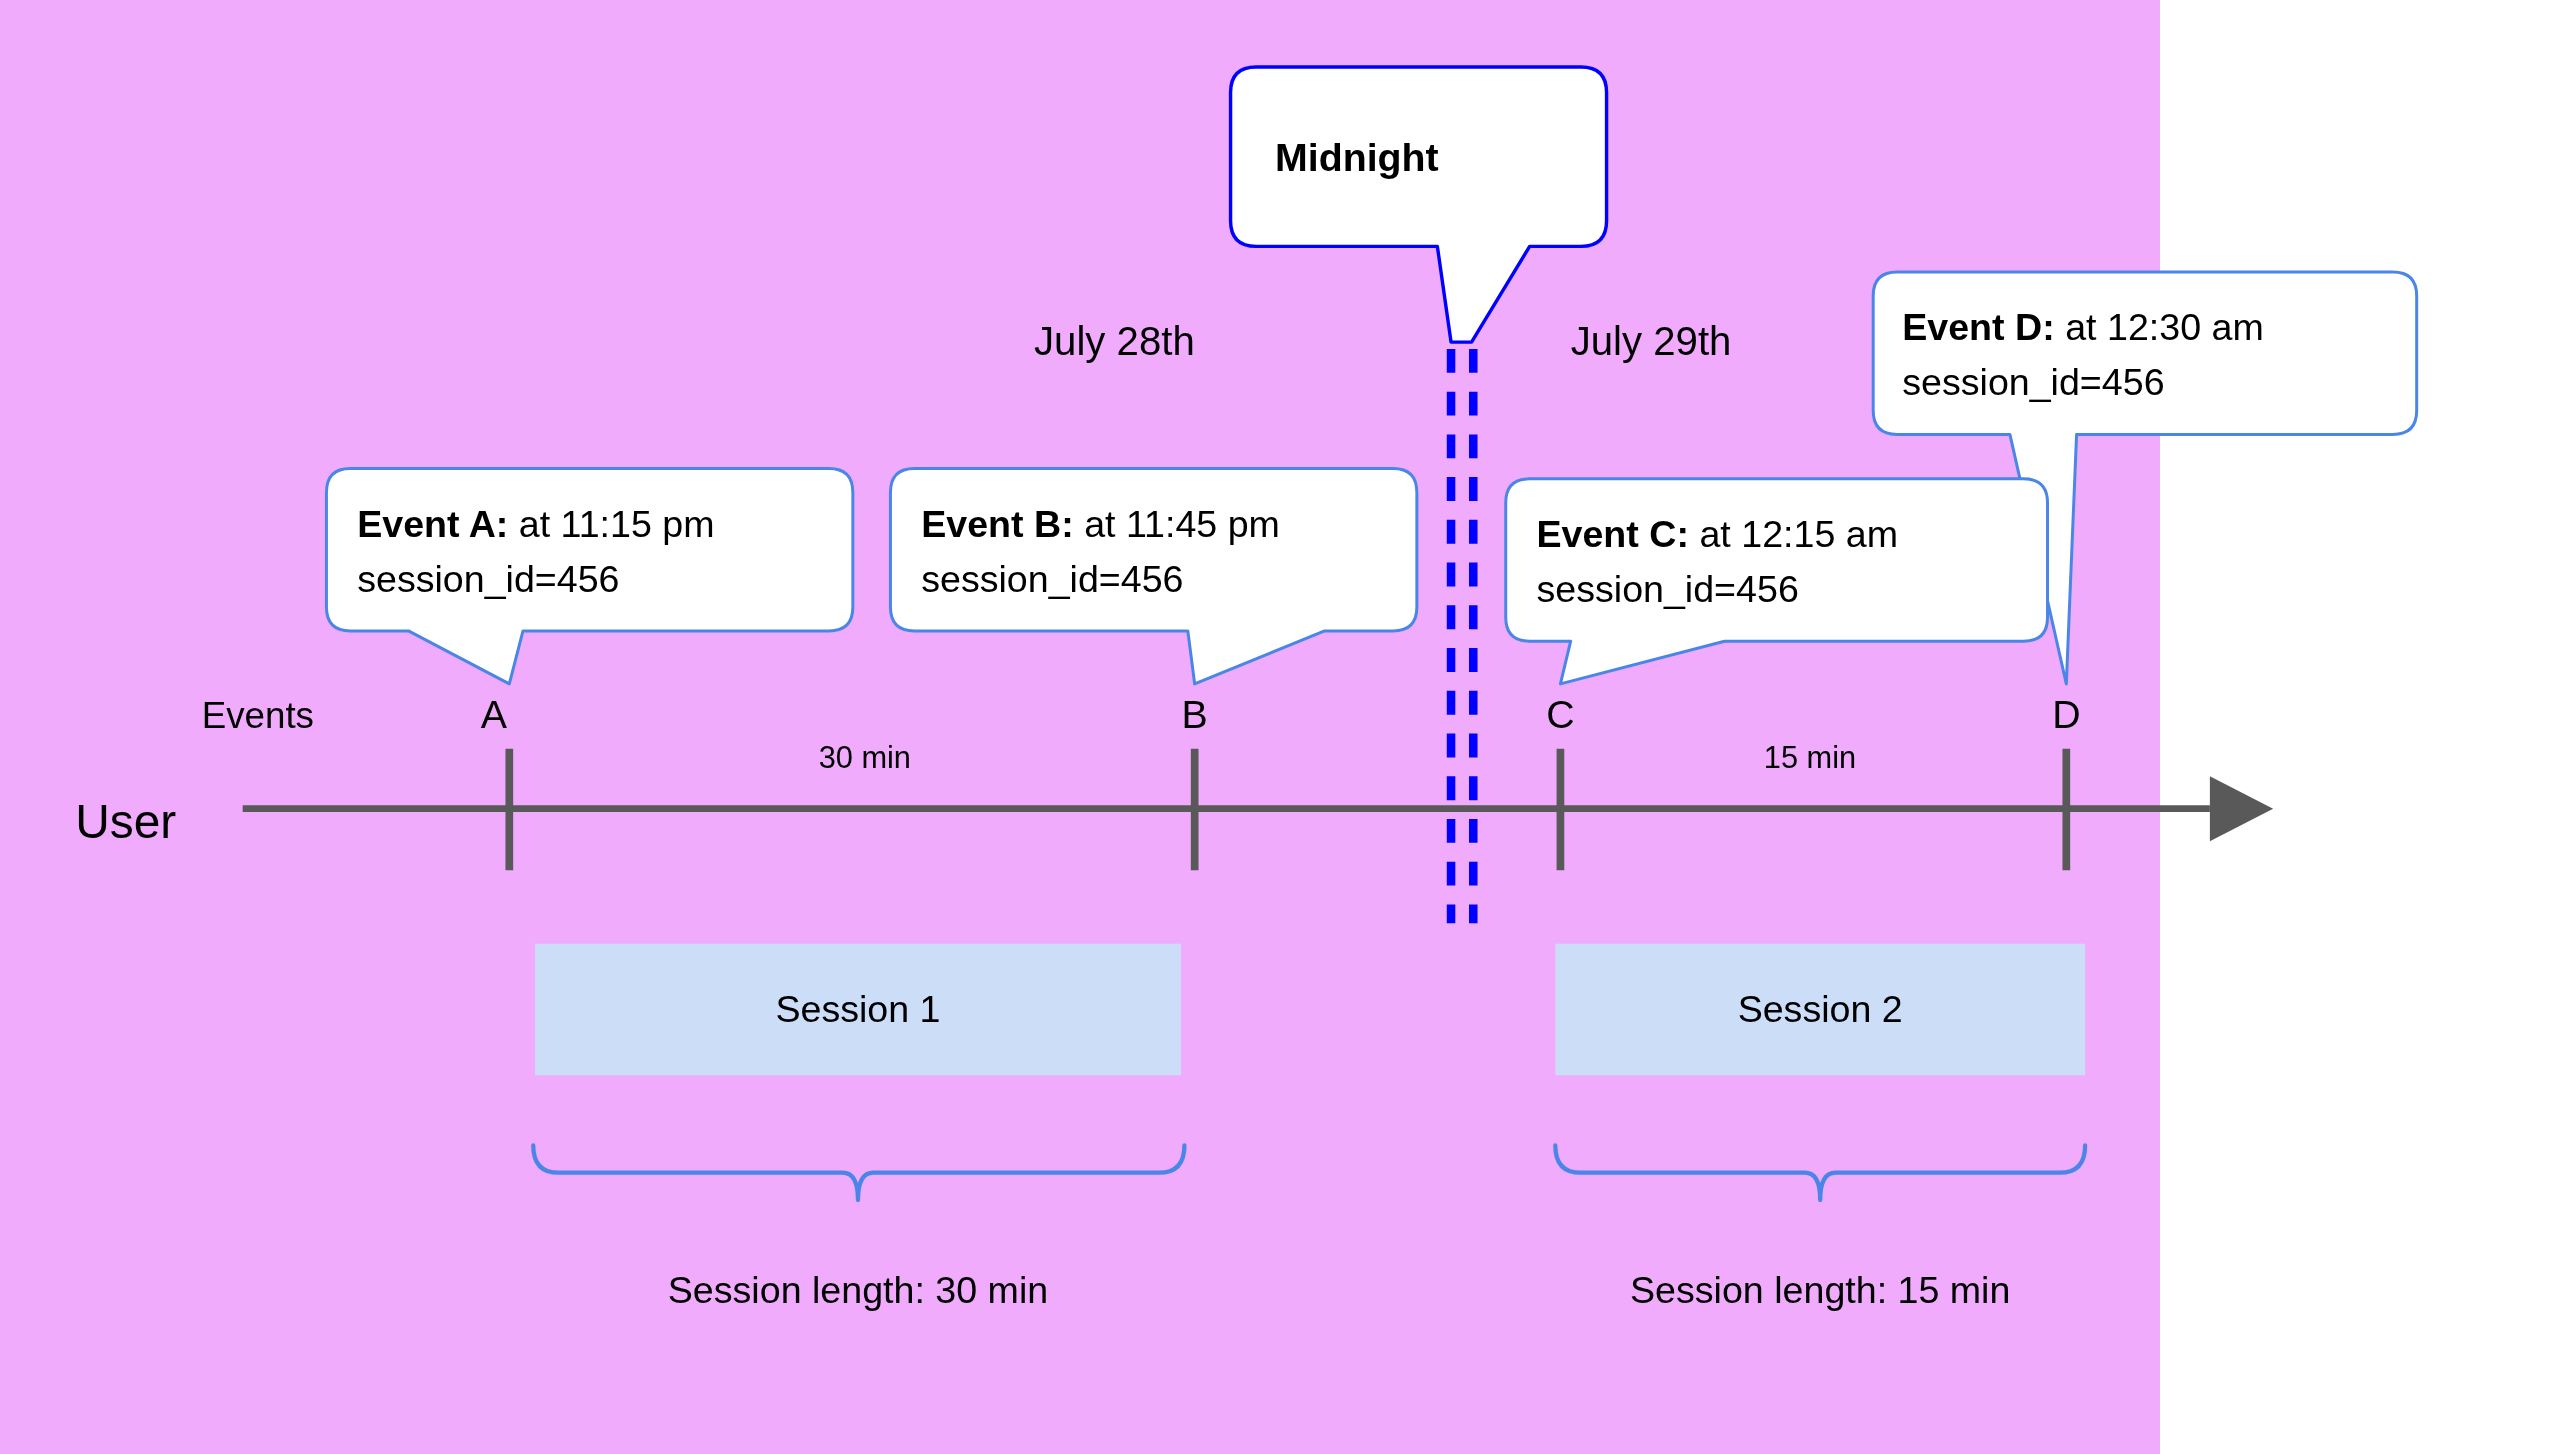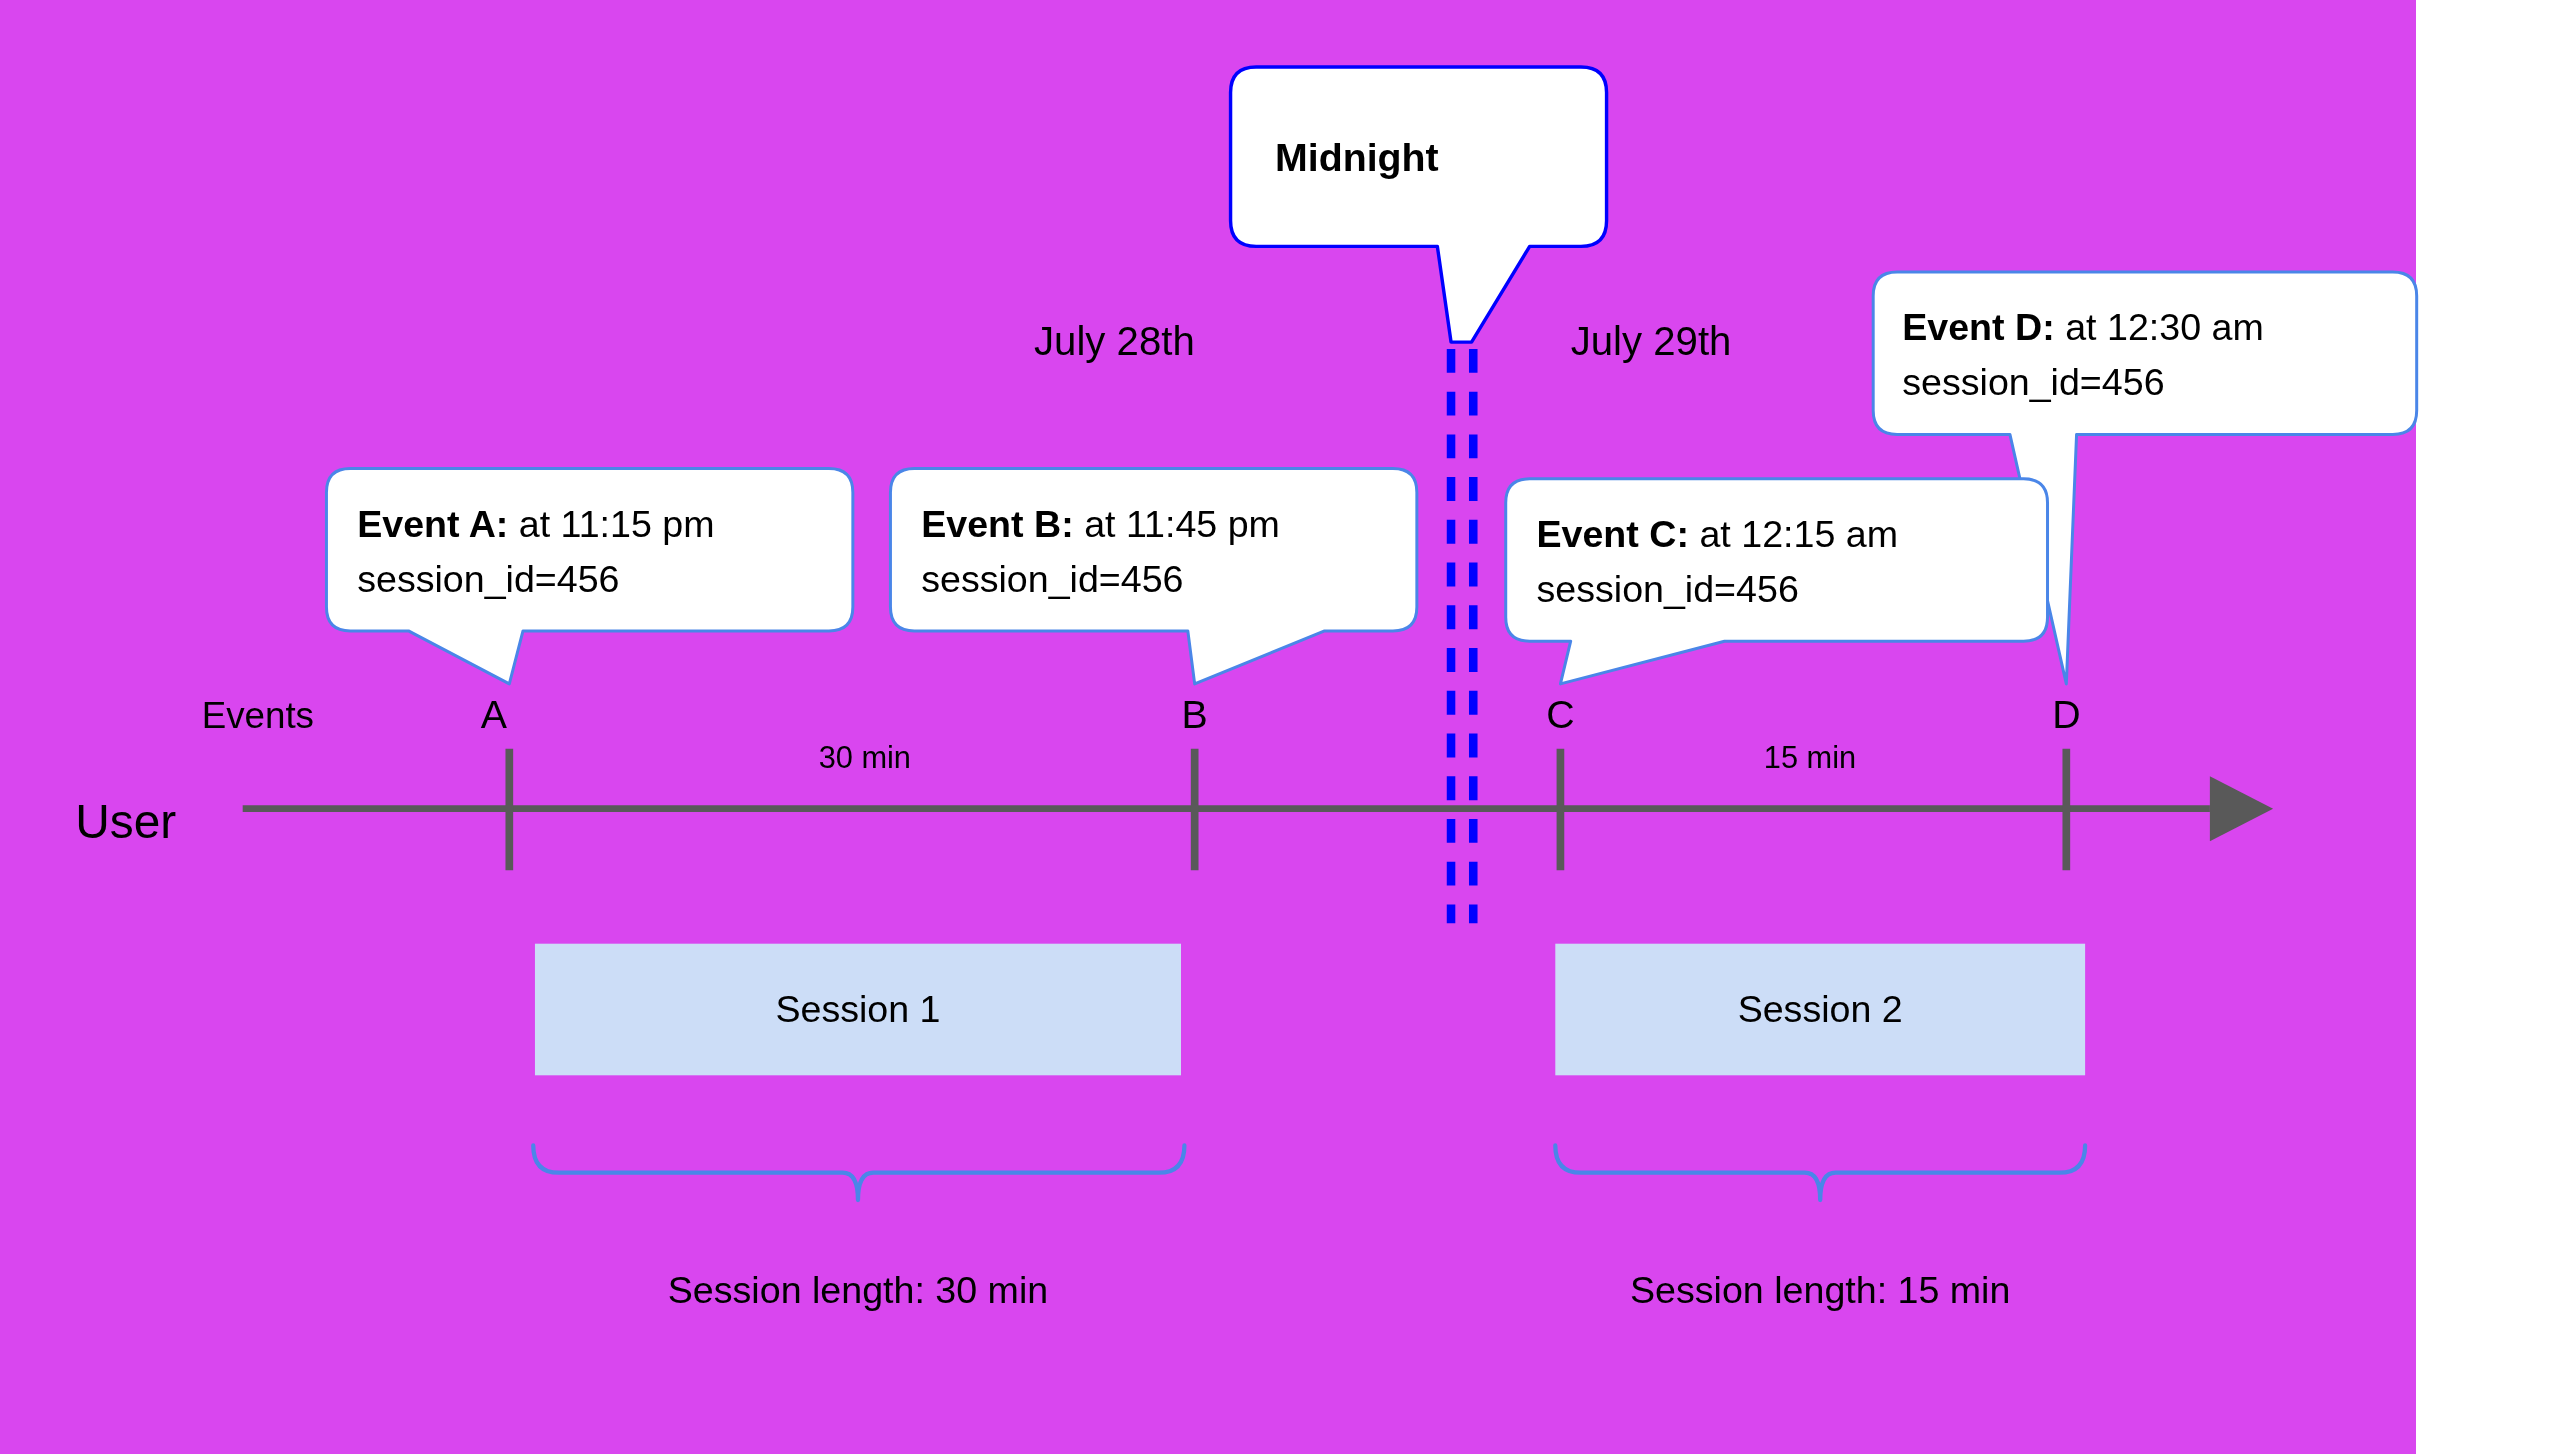--- a/index.html
+++ b/index.html
@@ -8,23 +8,23 @@
     background: #ffffff;
   }
   body {
     width: 2550px;
     height: 1455px;
     overflow: hidden;
     font-family: "Liberation Sans", sans-serif;
   }
   #diagram-root {
     position: relative;
-    width: 2416px;
+    width: 2160px;
     height: 1455px;
-    background: #d946ef;
+    background: #f0abfc;
   }
   svg.canvas {
     position: absolute;
     top: 0;
     left: 0;
     width: 2550px;
     height: 1455px;
   }
   text {
     font-family: "Liberation Sans", sans-serif;

